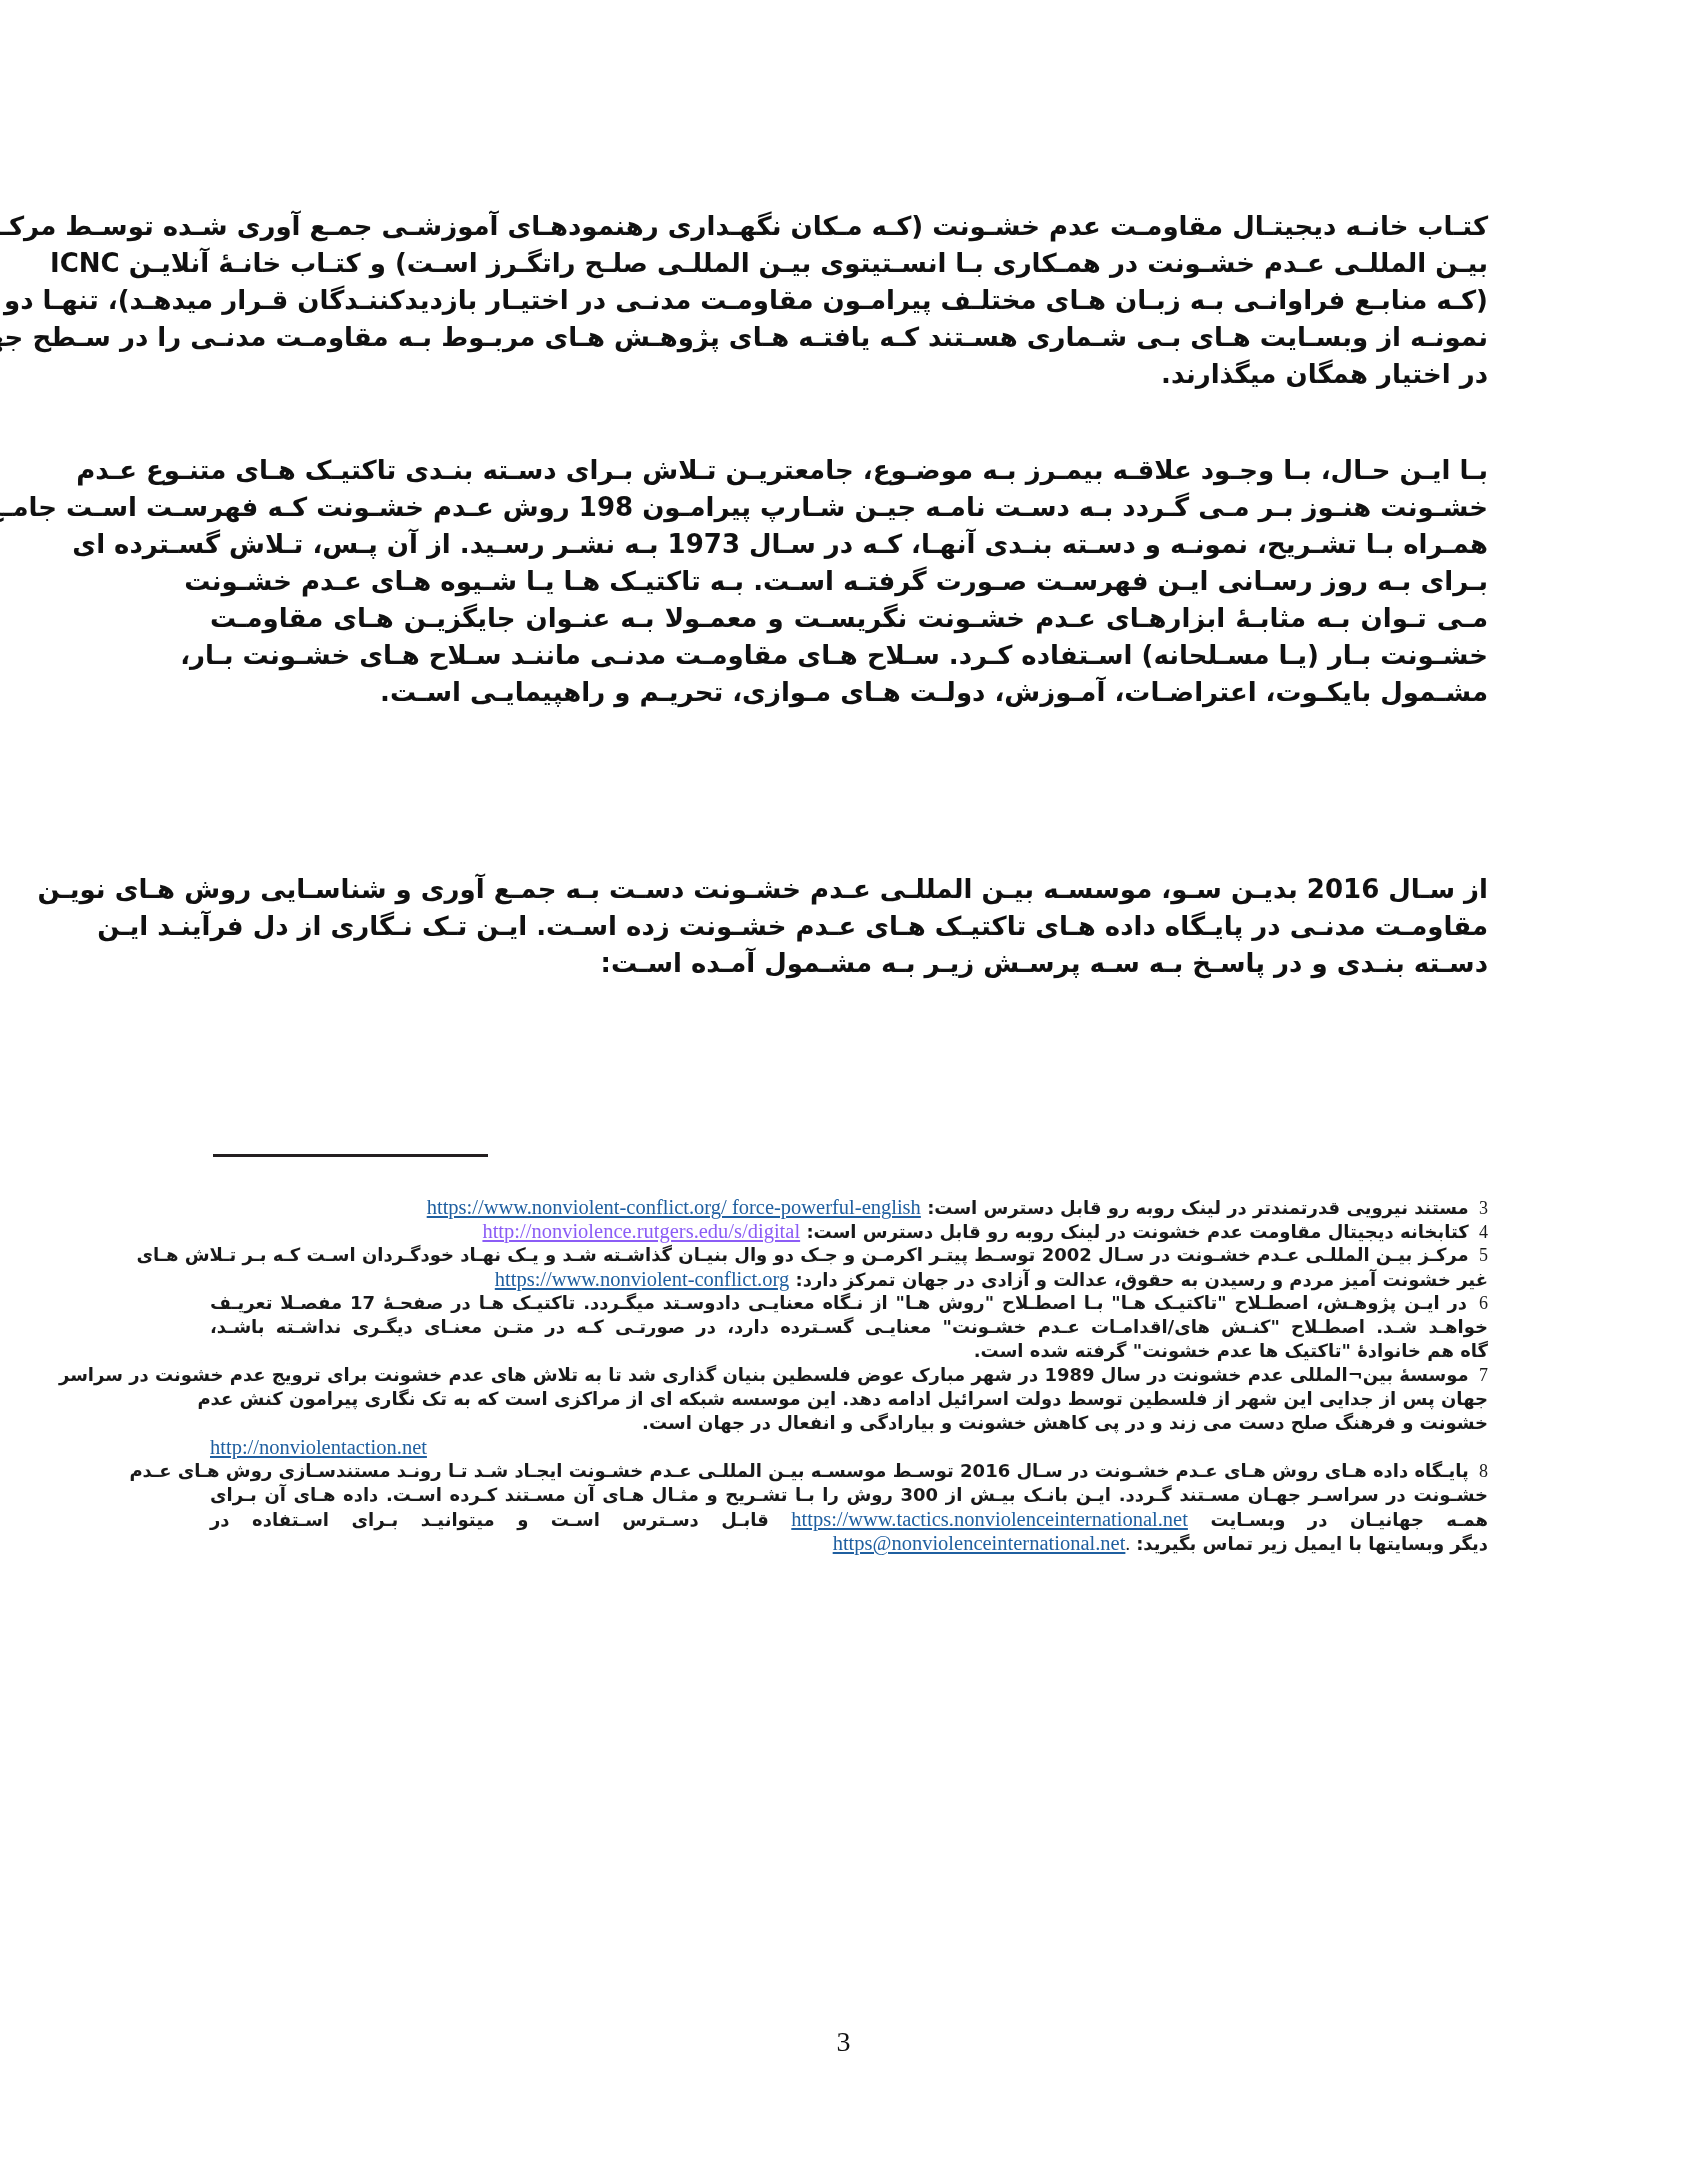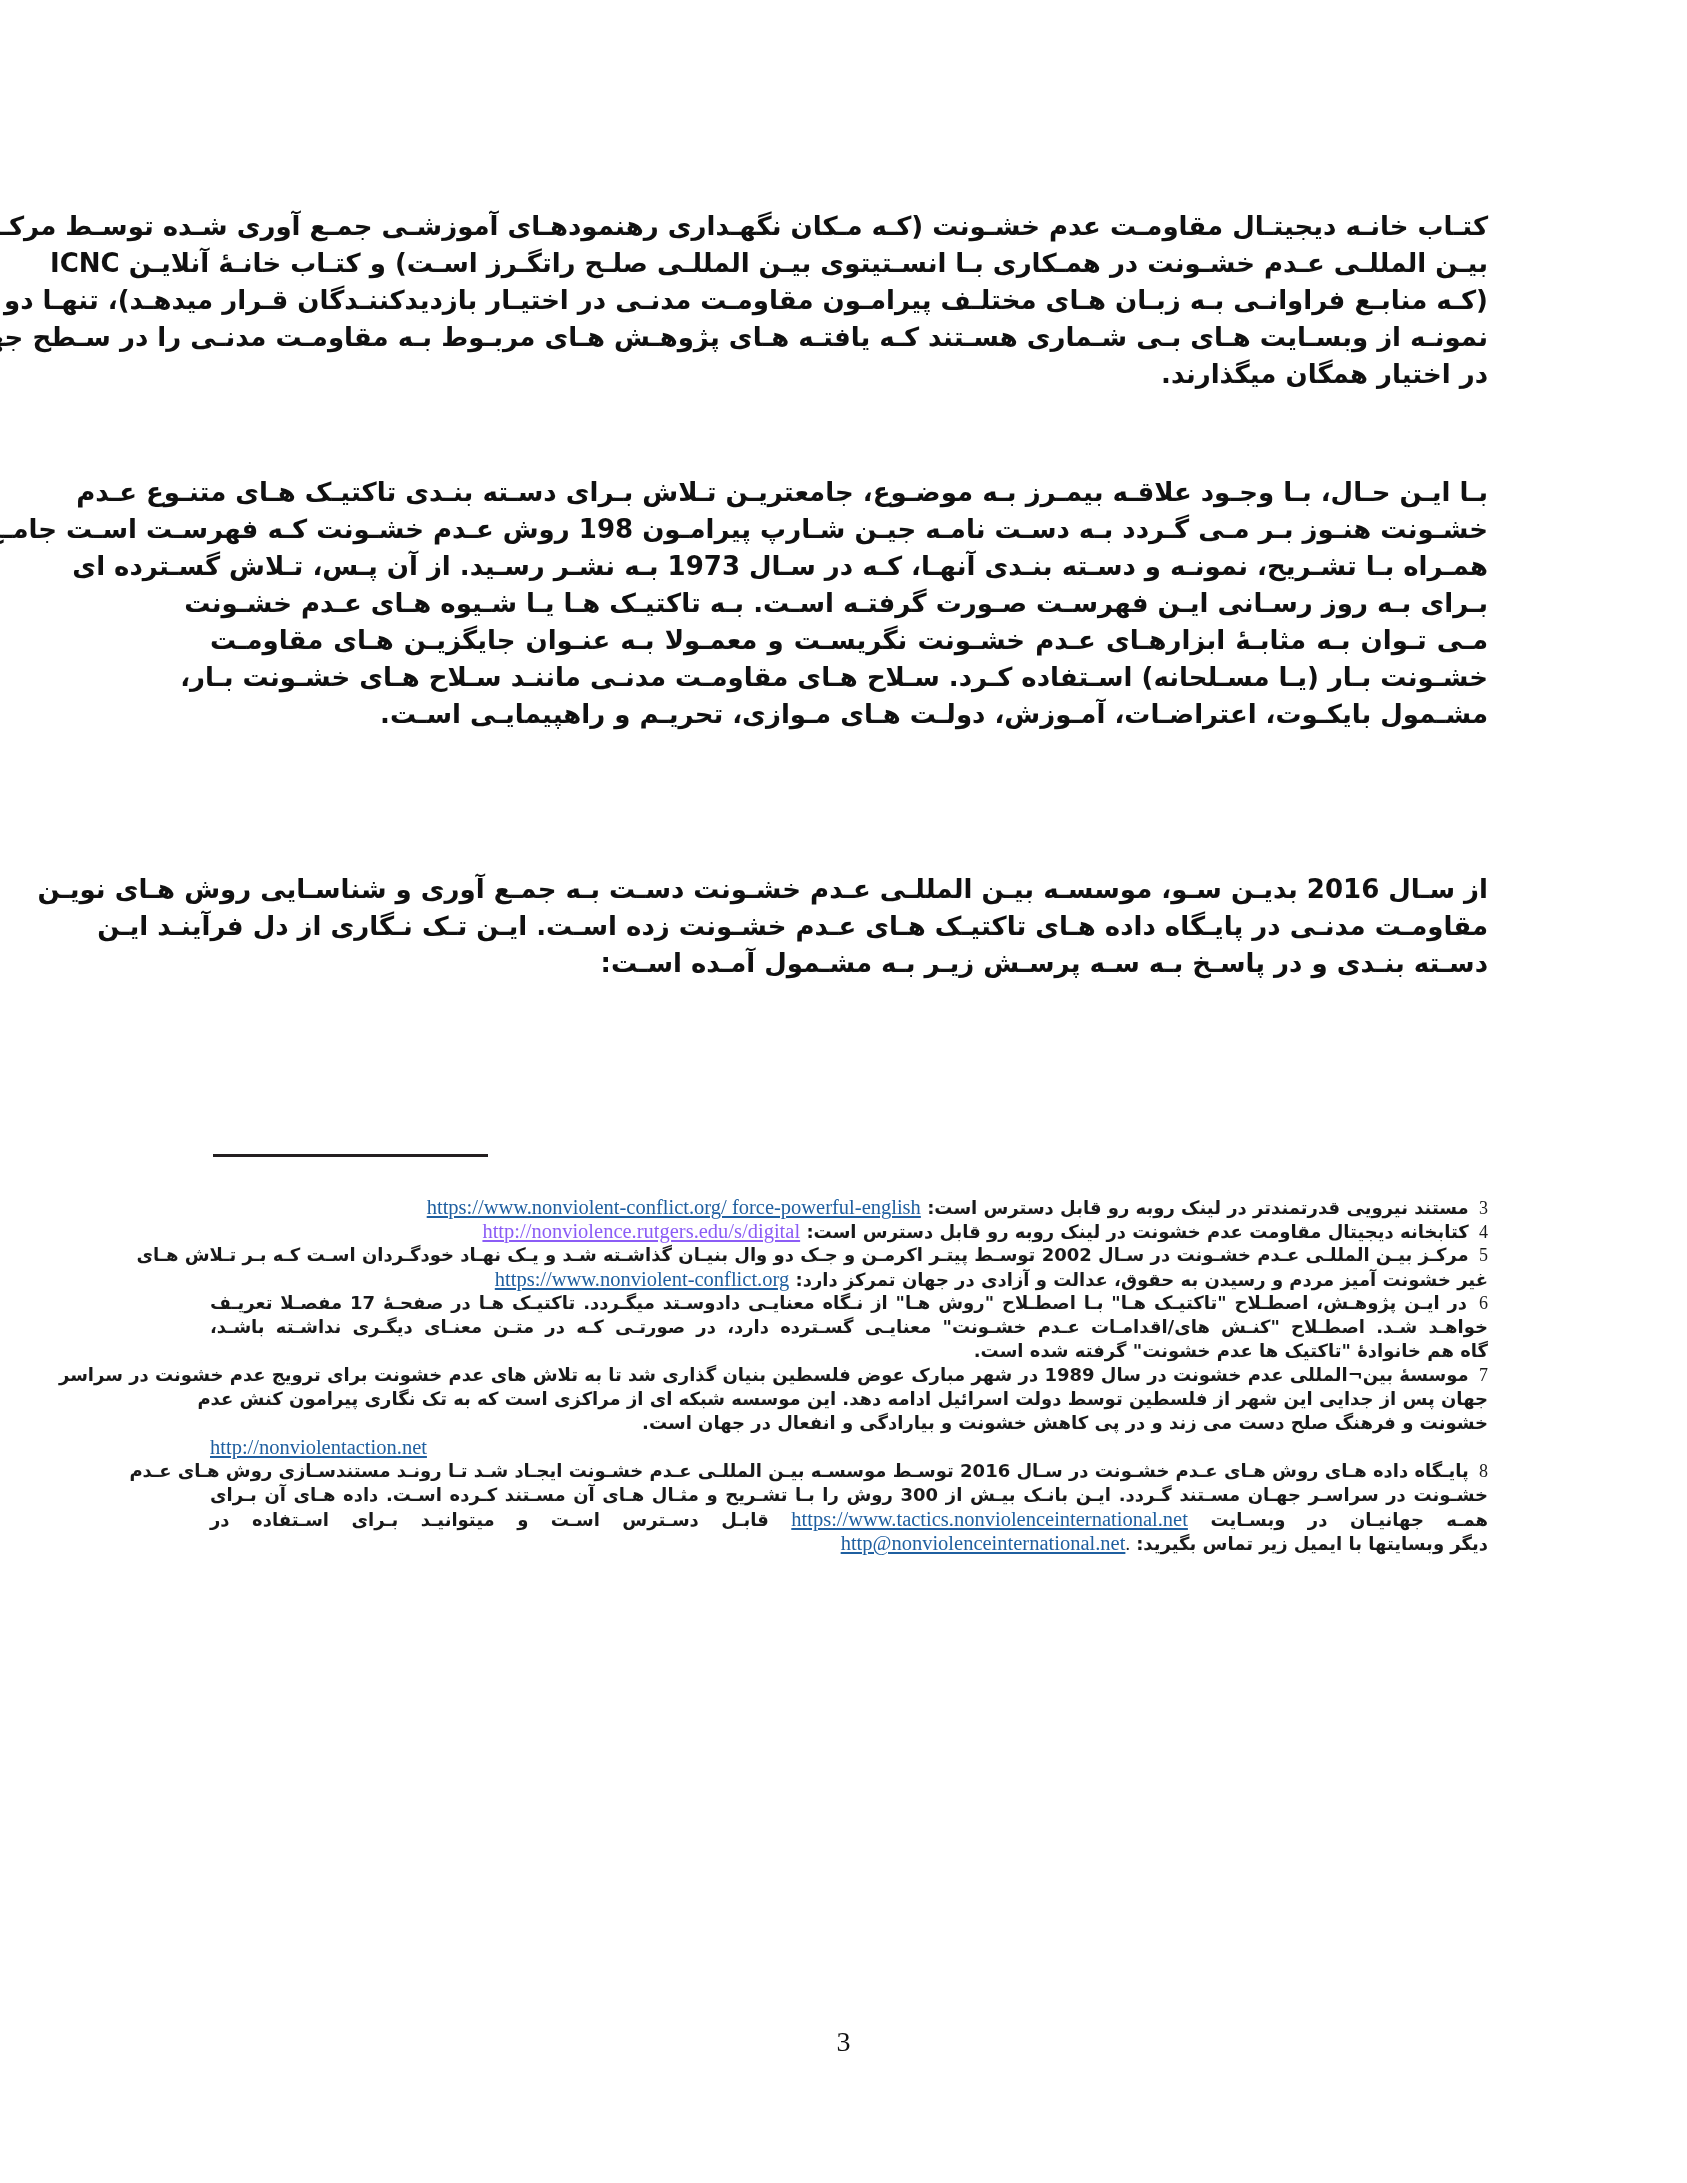--- a/index.html
+++ b/index.html
@@ -28,21 +28,21 @@
       width: 1278px;
       direction: rtl;
       text-align: justify;
       text-align-last: right;
       font-size: 26px;
       line-height: 37px;
       font-weight: bold;
       letter-spacing: 0;
     }
     .para-1 { top: 208px; }
-    .para-2 { top: 474px; }
+    .para-2 { top: 452px; }
     .para-3 { top: 871px; }
     .line {
       display: block;
       white-space: nowrap;
       text-align: justify;
       text-align-last: justify;
       height: 37px;
     }
     .line.last { text-align-last: right; }
     .footnote-rule {
@@ -187,21 +187,21 @@
         <span>پایـگاه داده هـای روش هـای عـدم خشـونت در سـال 2016 توسـط موسسـه بیـن المللـی عـدم خشـونت ایجـاد شـد تـا رونـد مستندسـازی روش هـای عـدم</span>
       </span>
       <span class="fl">خشـونت در سراسـر جهـان مسـتند گـردد. ایـن بانـک بیـش از  300 روش را بـا تشـریح و مثـال هـای آن مسـتند کـرده اسـت. داده هـای آن بـرای</span>
       <span class="fl">
         <span>همـه جهانیـان در وبسـایت</span>
         <a class="link" href="#" style="color: rgb(31, 95, 160);">https://www.tactics.nonviolenceinternational.net</a>
         <span>قابـل دسـترس اسـت و میتوانیـد بـرای اسـتفاده در</span>
       </span>
       <span class="fl last">
         <span>دیگر وبسایتها با ایمیل زیر تماس بگیرید:</span>
-        <a class="link" href="#" style="color: rgb(31, 95, 160);">http@nonviolenceinternational.net</a><span class="latin">.</span>
+        <a class="link" href="#" style="color: rgb(31, 95, 160);">https@nonviolenceinternational.net</a><span class="latin">.</span>
       </span>
     </div>
 
   </div>
 
   <div class="page-number">3</div>
 
 </div>
 
 

